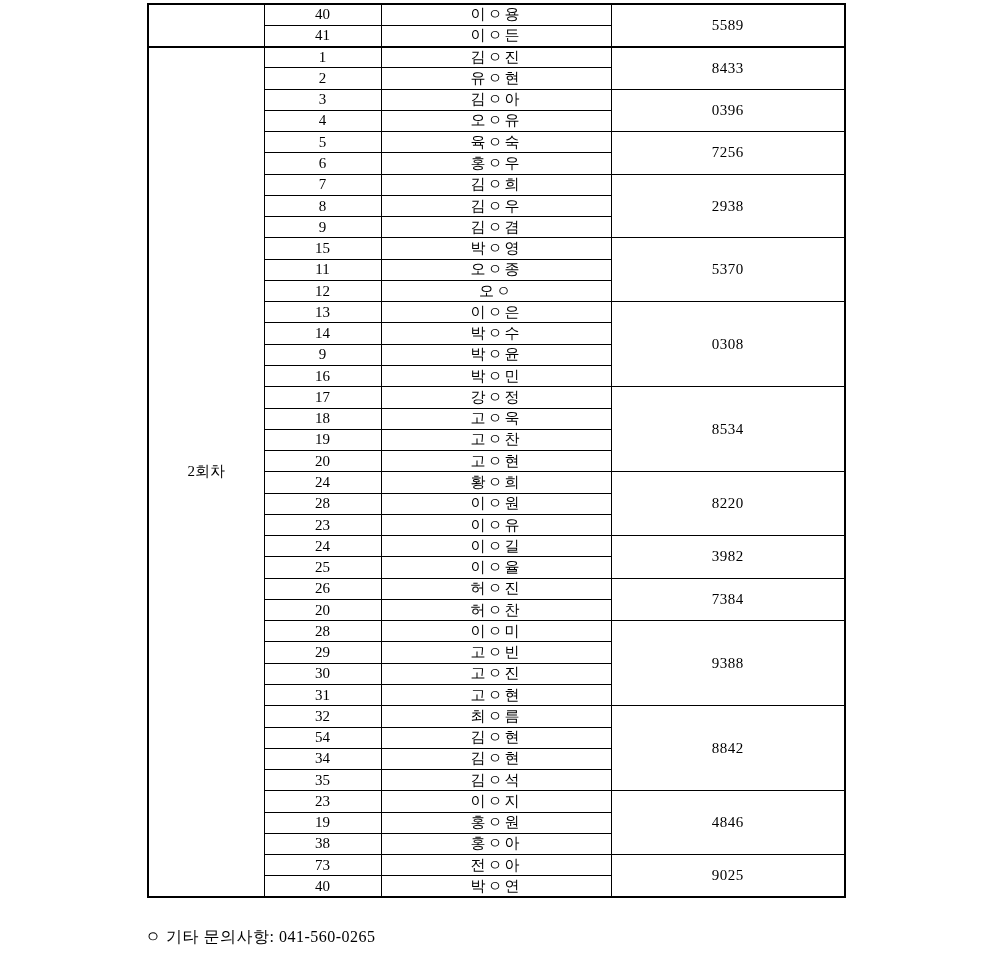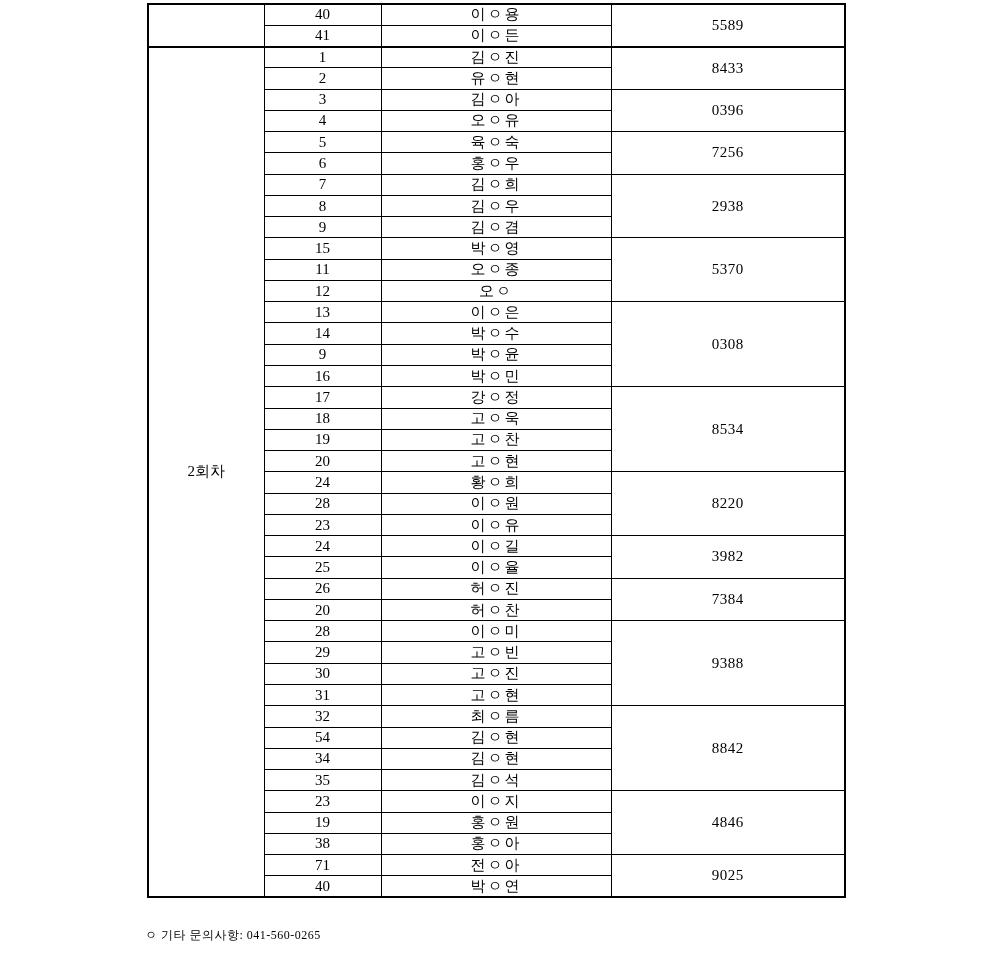--- a/index.html
+++ b/index.html
@@ -47,21 +47,21 @@
   td.col-name {
     letter-spacing: 2px;
   }
   td.col-code {
     letter-spacing: 0.5px;
   }
   .footer-note {
     position: absolute;
     left: 145px;
     top: 927px;
-    font-size: 12px;
+    font-size: 16px;
     letter-spacing: 0.5px;
     font-family: "Liberation Serif", "DejaVu Serif", serif;
   }
 </style>
 </head>
 <body>
 
 <div class="page">
 
   <table class="roster">
@@ -242,21 +242,21 @@
         </tr>
         <tr>
           <td class="col-no">19</td>
           <td class="col-name">홍ㅇ원</td>
         </tr>
         <tr>
           <td class="col-no">38</td>
           <td class="col-name">홍ㅇ아</td>
         </tr>
         <tr>
-          <td class="col-no">71</td>
+          <td class="col-no">73</td>
           <td class="col-name">전ㅇ아</td>
           <td class="col-code" rowspan="2">9025</td>
         </tr>
         <tr>
           <td class="col-no">40</td>
           <td class="col-name">박ㅇ연</td>
         </tr>
       </tbody>
   </table>
 

